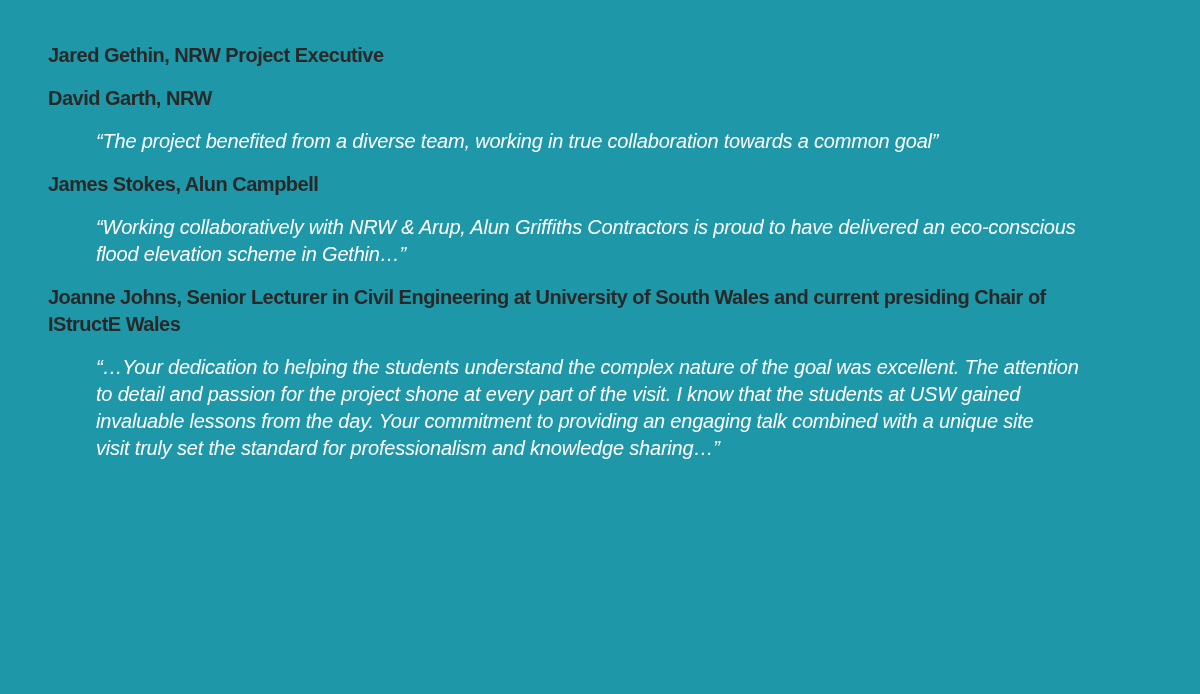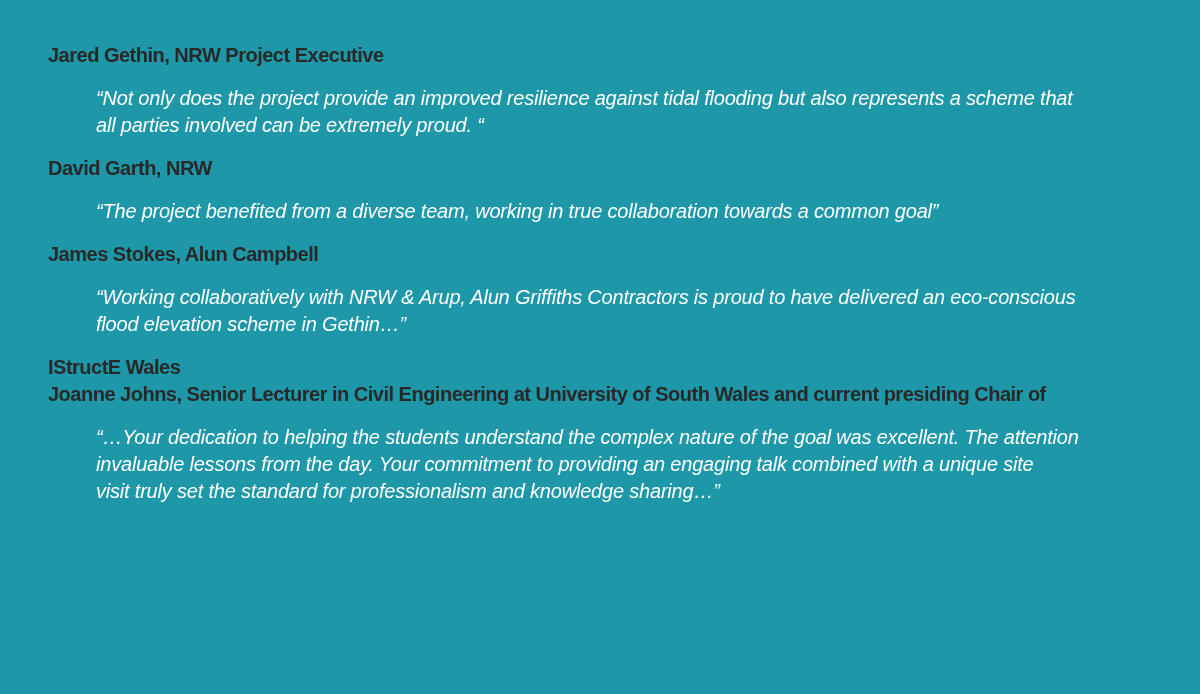--- a/index.html
+++ b/index.html
@@ -46,24 +46,20 @@
 </style>
 </head>
 <body>
 
 <div class="page">
   <div id="testimonial-list">
   <section class="testimonial">
     <h2 class="t-name">
           <div class="line">Jared Gethin, NRW Project Executive</div>
         </h2>
-    <blockquote class="t-quote">
-          <div class="line">“Not only does the project provide an improved resilience against tidal flooding but also represents a scheme that</div>
-          <div class="line">all parties involved can be extremely proud. “</div>
-        </blockquote>
   </section>
 
   <section class="testimonial">
     <h2 class="t-name">
           <div class="line">David Garth, NRW</div>
         </h2>
     <blockquote class="t-quote">
           <div class="line">“The project benefited from a diverse team, working in true collaboration towards a common goal”</div>
         </blockquote>
   </section>
@@ -76,23 +72,24 @@
           <div class="line">James Stokes, Alun Campbell</div>
         </h2>
     <blockquote class="t-quote">
           <div class="line">“Working collaboratively with NRW &amp; Arup, Alun Griffiths Contractors is proud to have delivered an eco-conscious</div>
           <div class="line">flood elevation scheme in Gethin…”</div>
         </blockquote>
   </section>
 
   <section class="testimonial">
     <h2 class="t-name">
+          <div class="line">Joanne Johns, Senior Lecturer in Civil Engineering at University of South Wales and current presiding Chair of</div>
           <div class="line">IStructE Wales</div>
-          <div class="line">Joanne Johns, Senior Lecturer in Civil Engineering at University of South Wales and current presiding Chair of</div>
         </h2>
     <blockquote class="t-quote">
           <div class="line">“…Your dedication to helping the students understand the complex nature of the goal was excellent. The attention</div>
+          <div class="line">to detail and passion for the project shone at every part of the visit. I know that the students at USW gained</div>
           <div class="line">invaluable lessons from the day. Your commitment to providing an engaging talk combined with a unique site</div>
           <div class="line">visit truly set the standard for professionalism and knowledge sharing…”</div>
         </blockquote>
   </section>
 </div>
 </div>
 
 </body></html>

